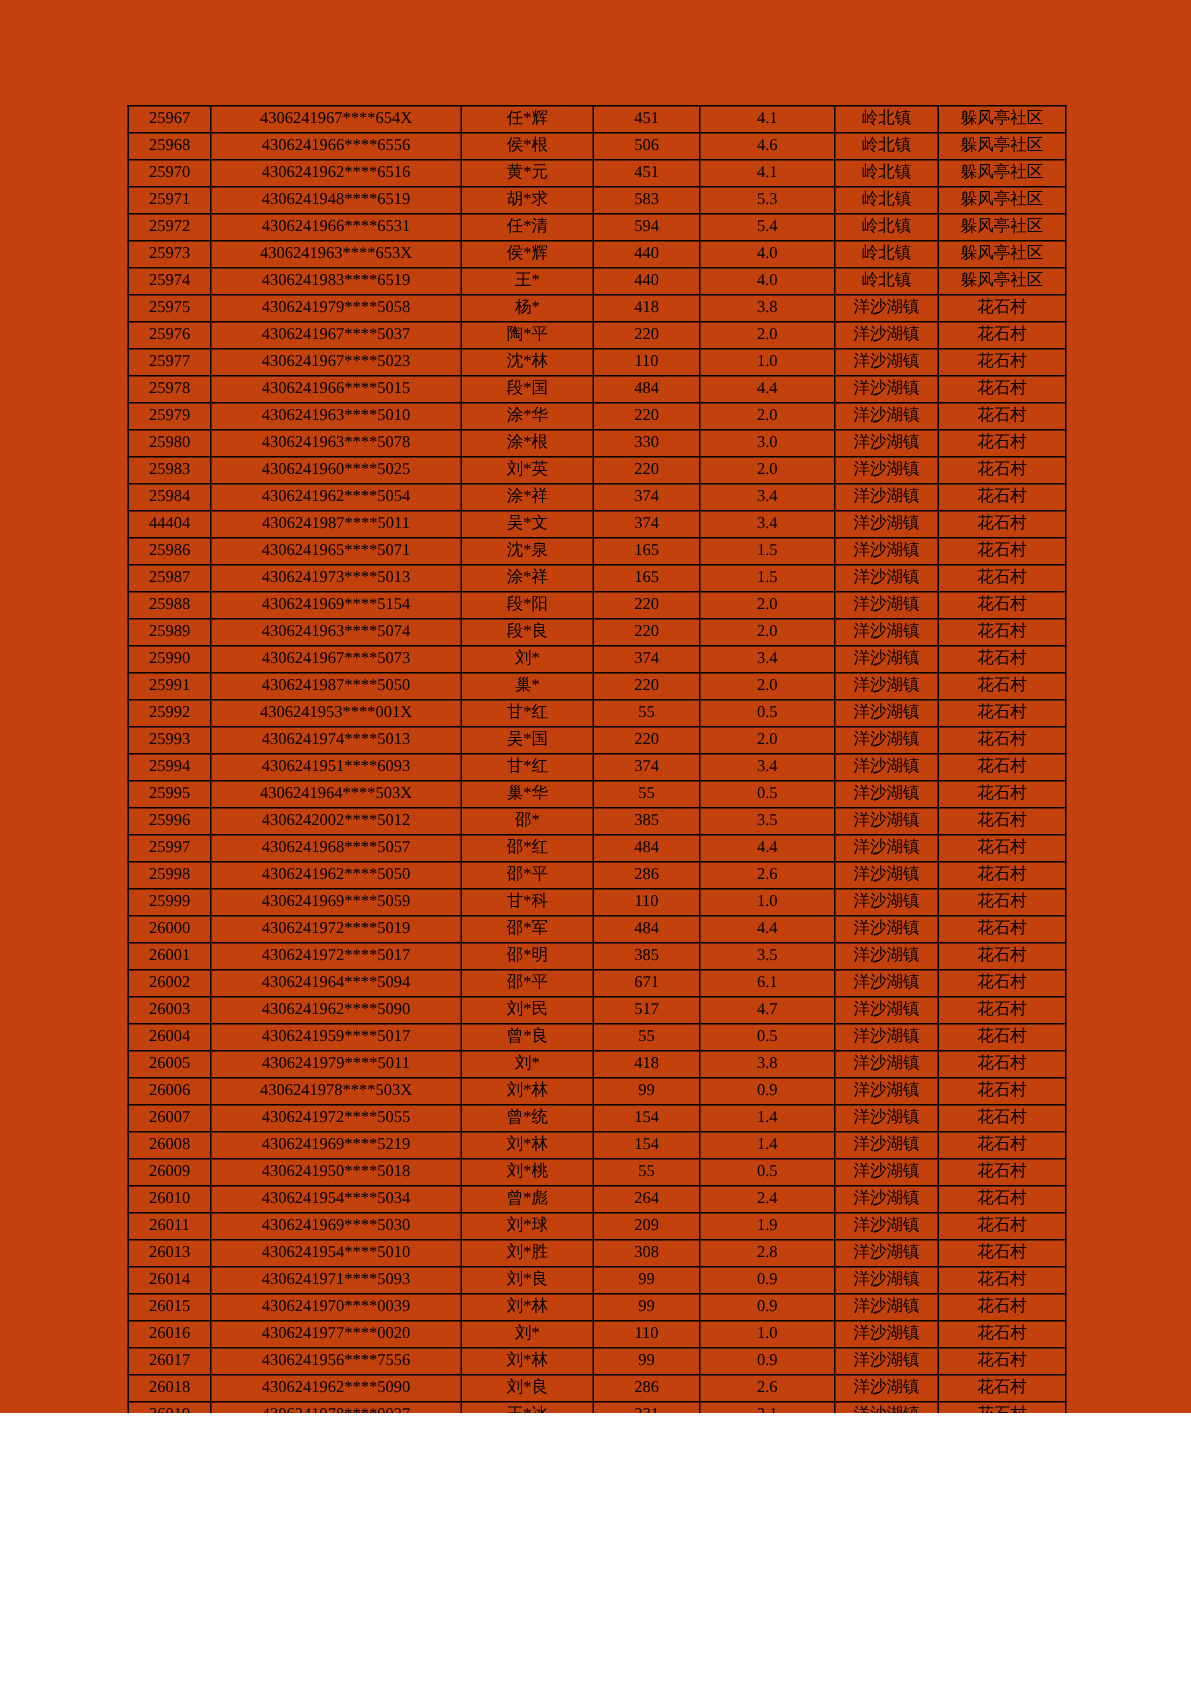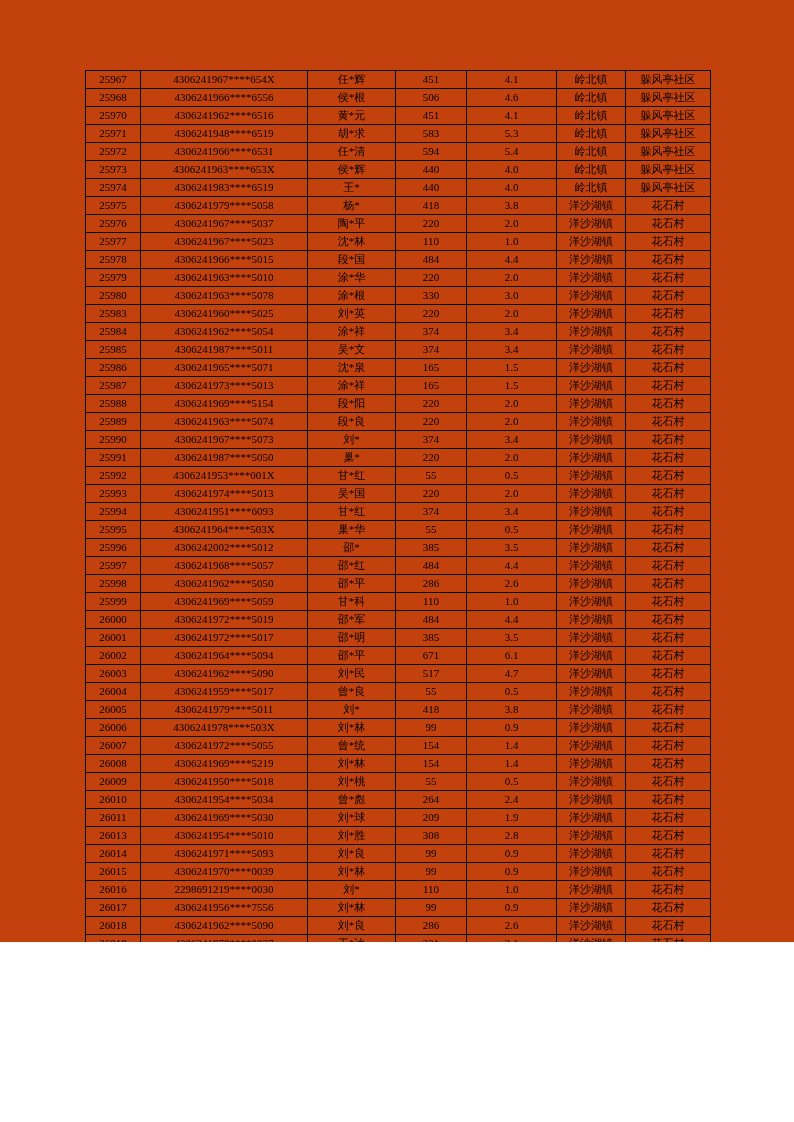--- a/index.html
+++ b/index.html
@@ -194,21 +194,21 @@
         <tr>
           <td>25984</td>
           <td>4306241962****5054</td>
           <td>涂*祥</td>
           <td>374</td>
           <td>3.4</td>
           <td>洋沙湖镇</td>
           <td>花石村</td>
         </tr>
         <tr>
-          <td>25985</td>
+          <td>44404</td>
           <td>4306241987****5011</td>
           <td>吴*文</td>
           <td>374</td>
           <td>3.4</td>
           <td>洋沙湖镇</td>
           <td>花石村</td>
         </tr>
         <tr>
           <td>25986</td>
           <td>4306241965****5071</td>
@@ -465,21 +465,21 @@
           <td>26015</td>
           <td>4306241970****0039</td>
           <td>刘*林</td>
           <td>99</td>
           <td>0.9</td>
           <td>洋沙湖镇</td>
           <td>花石村</td>
         </tr>
         <tr>
           <td>26016</td>
-          <td>2298691219****0030</td>
+          <td>4306241977****0020</td>
           <td>刘*</td>
           <td>110</td>
           <td>1.0</td>
           <td>洋沙湖镇</td>
           <td>花石村</td>
         </tr>
         <tr>
           <td>26017</td>
           <td>4306241956****7556</td>
           <td>刘*林</td>

